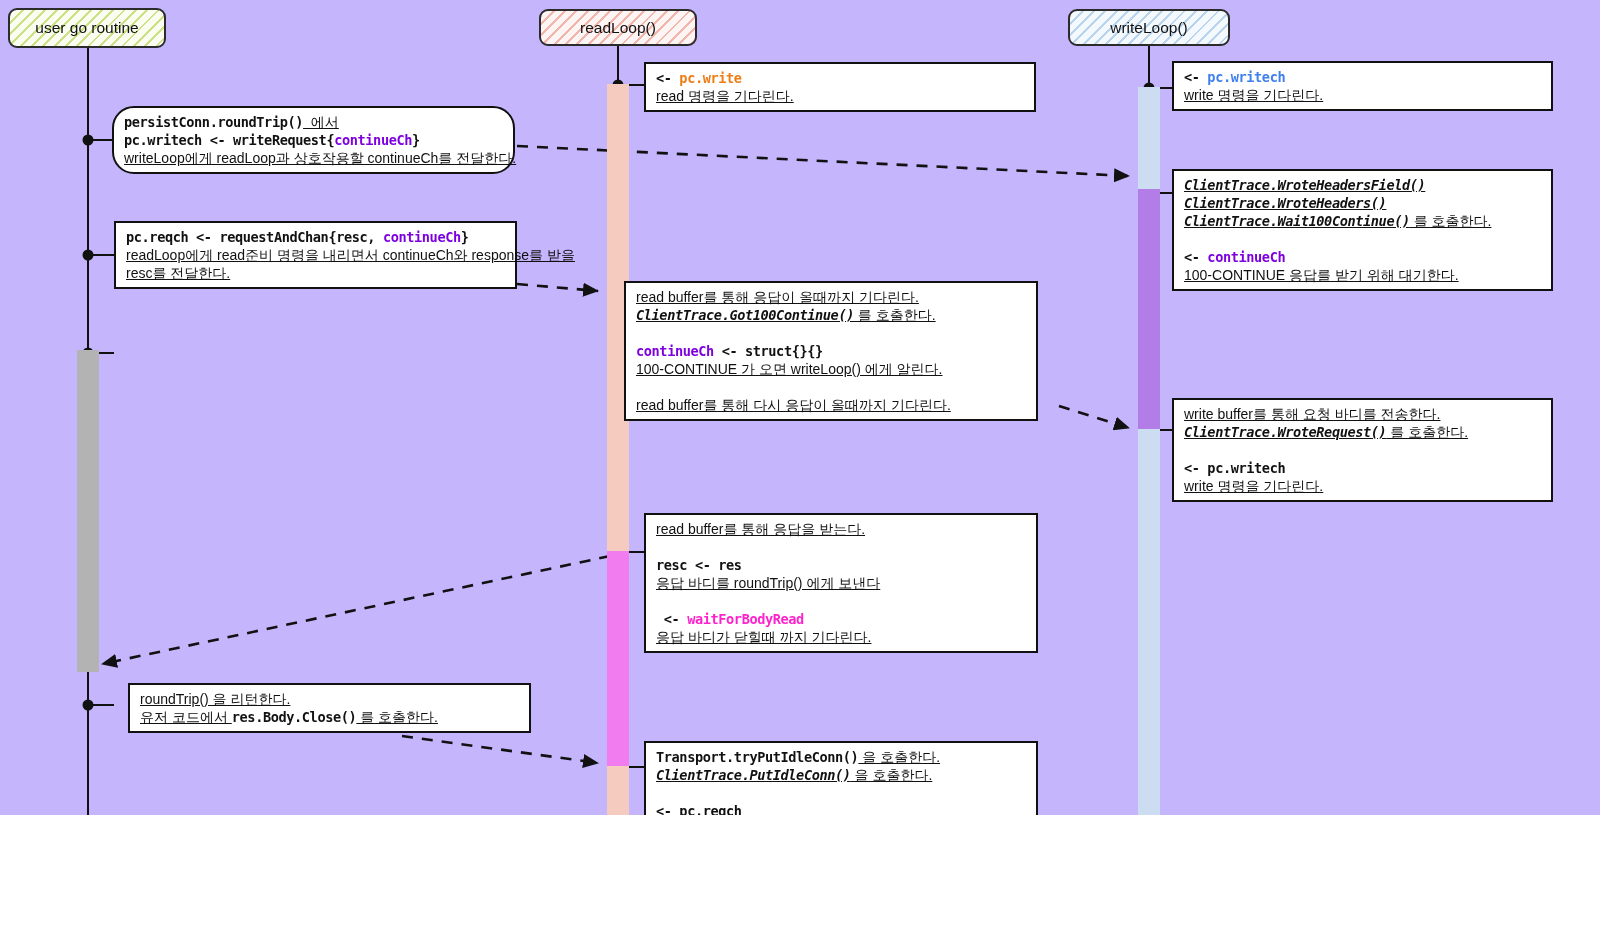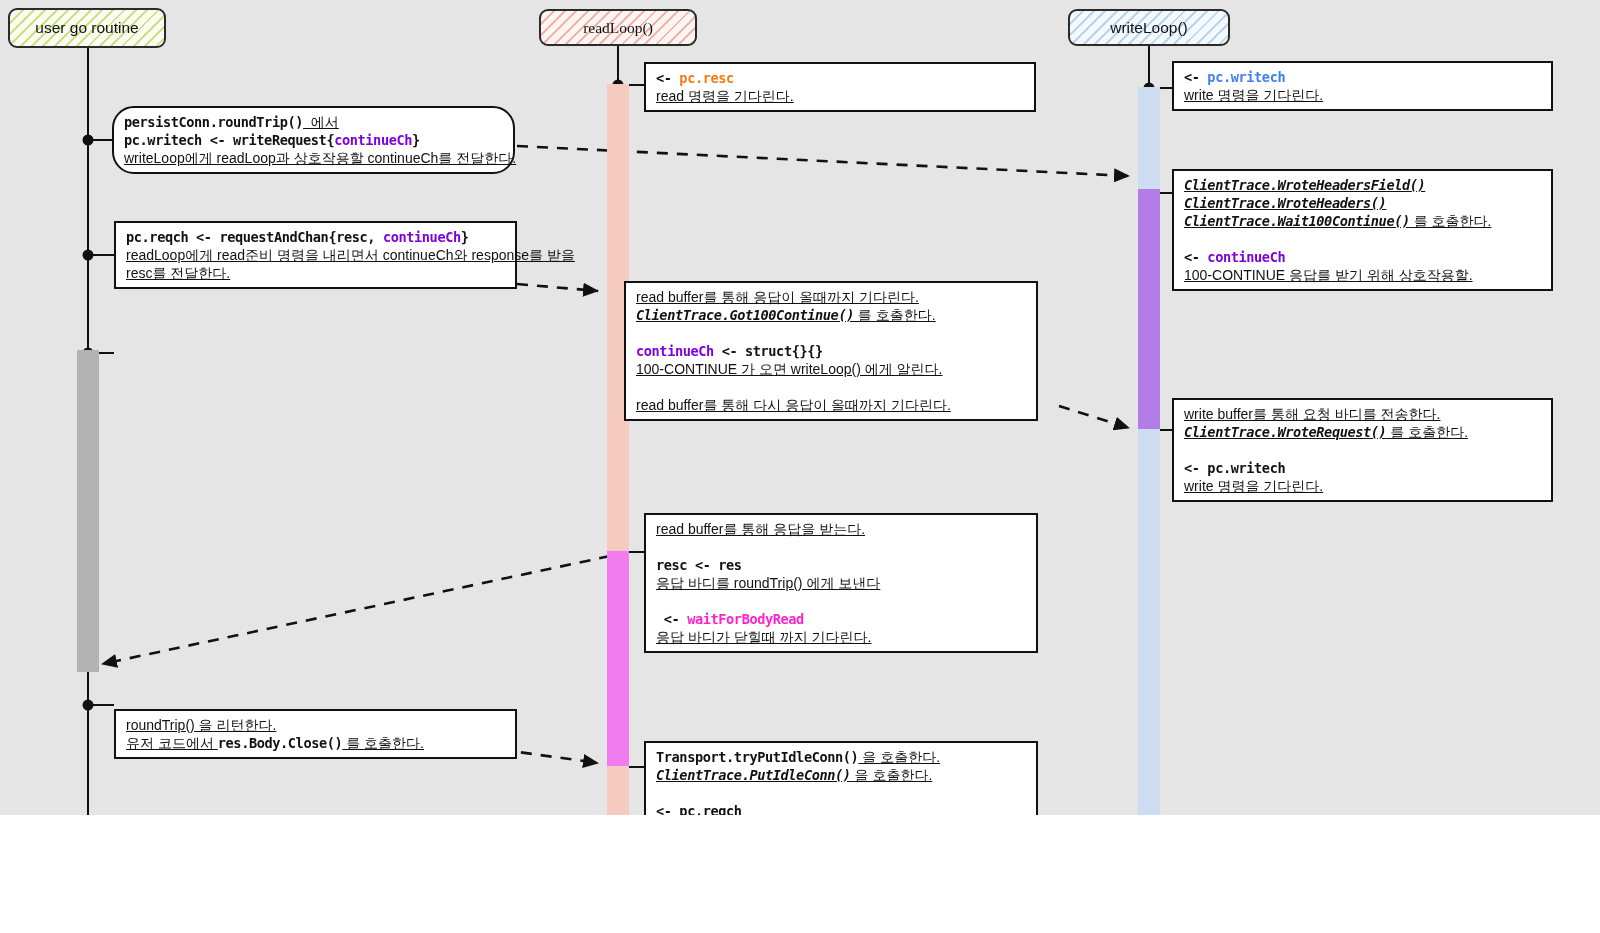--- a/index.html
+++ b/index.html
@@ -1,25 +1,25 @@
 <!DOCTYPE html>
 <html><head>
 <meta charset="utf-8">
 <style>
   html,body{margin:0;padding:0;background:#fff;}
-  .canvas{position:relative;width:1600px;height:815px;background:#e5e5e5;overflow:hidden;
+  .canvas{position:relative;width:1600px;height:815px;background:#c4b5fd;overflow:hidden;
           font-family:"Liberation Sans","DejaVu Sans",sans-serif;color:#111;}
   svg.overlay{position:absolute;left:0;top:0;pointer-events:none;}
 
   
   .actor{position:absolute;border:2.5px solid #2b2b2b;border-radius:9px;
          display:flex;align-items:center;justify-content:center;
          font-size:15.5px;color:#111;box-sizing:border-box;z-index:4;}
   .actor-user{background:repeating-linear-gradient(135deg,#cbe284 0 2px,rgba(0,0,0,0) 2px 8px),#fcfdf2;}
-  .actor-read{background:repeating-linear-gradient(135deg,#f2b5ac 0 2px,rgba(0,0,0,0) 2px 8px),#fdf5f4;font-family:Liberation Serif, serif;}
+  .actor-read{background:repeating-linear-gradient(135deg,#f2b5ac 0 2px,rgba(0,0,0,0) 2px 8px),#fdf5f4;}
   .actor-write{background:repeating-linear-gradient(135deg,#b9d4ec 0 2px,rgba(0,0,0,0) 2px 8px),#f4f9fd;}
 
   
   .bar{position:absolute;z-index:1;}
 
   
   .box{position:absolute;background:#fff;border:2px solid #111;box-sizing:border-box;
        padding:5px 10px;font-size:14px;line-height:18px;z-index:3;}
   .bline{white-space:pre;}
   .sp.plain{font-family:"Liberation Sans","DejaVu Sans",sans-serif;text-decoration:underline;}
@@ -101,27 +101,27 @@
   <div class="box" style="left:112px;top:106px;width:403px;border-radius:22px;">
       <div class="bline"><span class="sp code">persistConn.roundTrip()</span><span class="sp plain">  에서</span></div>
       <div class="bline"><span class="sp code">pc.writech &lt;- writeRequest{</span><span class="sp code_purple">continueCh</span><span class="sp code">}</span></div>
       <div class="bline"><span class="sp plain">writeLoop에게 readLoop과 상호작용할 continueCh를 전달한다.</span></div>
     </div>
   <div class="box" style="left:114px;top:221px;width:403px;">
       <div class="bline"><span class="sp code">pc.reqch &lt;- requestAndChan{resc, </span><span class="sp code_purple">continueCh</span><span class="sp code">}</span></div>
       <div class="bline"><span class="sp plain">readLoop에게 read준비 명령을 내리면서 continueCh와 response를 받을</span></div>
       <div class="bline"><span class="sp plain">resc를 전달한다.</span></div>
     </div>
-  <div class="box" style="left:114px;top:683px;width:403px;margin-top:26px;">
+  <div class="box" style="left:128px;top:683px;width:403px;">
       <div class="bline"><span class="sp plain">roundTrip() 을 리턴한다.</span></div>
       <div class="bline"><span class="sp plain">유저 코드에서 </span><span class="sp code">res.Body.Close()</span><span class="sp plain"> 를 호출한다.</span></div>
     </div>
 
   <div class="box" style="left:644px;top:62px;width:392px;">
-      <div class="bline"><span class="sp code">&lt;- </span><span class="sp code_orange">pc.resc</span></div>
+      <div class="bline"><span class="sp code">&lt;- </span><span class="sp code_orange">pc.write</span></div>
       <div class="bline"><span class="sp plain">read 명령을 기다린다.</span></div>
     </div>
   <div class="box" style="left:624px;top:281px;width:414px;">
       <div class="bline"><span class="sp plain">read buffer를 통해 응답이 올때까지 기다린다.</span></div>
       <div class="bline"><span class="sp trace">ClientTrace.Got100Continue()</span><span class="sp plain"> 를 호출한다.</span></div>
       <div class="bline">&nbsp;</div>
       <div class="bline"><span class="sp code_purple">continueCh</span><span class="sp code"> &lt;- struct{}{}</span></div>
       <div class="bline"><span class="sp plain">100-CONTINUE 가 오면 writeLoop() 에게 알린다.</span></div>
       <div class="bline">&nbsp;</div>
       <div class="bline"><span class="sp plain">read buffer를 통해 다시 응답이 올때까지 기다린다.</span></div>
@@ -146,21 +146,21 @@
   <div class="box" style="left:1172px;top:61px;width:381px;">
       <div class="bline"><span class="sp code">&lt;- </span><span class="sp code_blue">pc.writech</span></div>
       <div class="bline"><span class="sp plain">write 명령을 기다린다.</span></div>
     </div>
   <div class="box" style="left:1172px;top:169px;width:381px;">
       <div class="bline"><span class="sp trace">ClientTrace.WroteHeadersField()</span></div>
       <div class="bline"><span class="sp trace">ClientTrace.WroteHeaders()</span></div>
       <div class="bline"><span class="sp trace">ClientTrace.Wait100Continue()</span><span class="sp plain"> 를 호출한다.</span></div>
       <div class="bline">&nbsp;</div>
       <div class="bline"><span class="sp code">&lt;- </span><span class="sp code_purple">continueCh</span></div>
-      <div class="bline"><span class="sp plain">100-CONTINUE 응답를 받기 위해 상호작용할.</span></div>
+      <div class="bline"><span class="sp plain">100-CONTINUE 응답를 받기 위해 대기한다.</span></div>
     </div>
   <div class="box" style="left:1172px;top:398px;width:381px;">
       <div class="bline"><span class="sp plain">write buffer를 통해 요청 바디를 전송한다.</span></div>
       <div class="bline"><span class="sp trace">ClientTrace.WroteRequest()</span><span class="sp plain"> 를 호출한다.</span></div>
       <div class="bline">&nbsp;</div>
       <div class="bline"><span class="sp code">&lt;- pc.writech</span></div>
       <div class="bline"><span class="sp plain">write 명령을 기다린다.</span></div>
     </div>
 
   <div class="time-label">Time</div>

